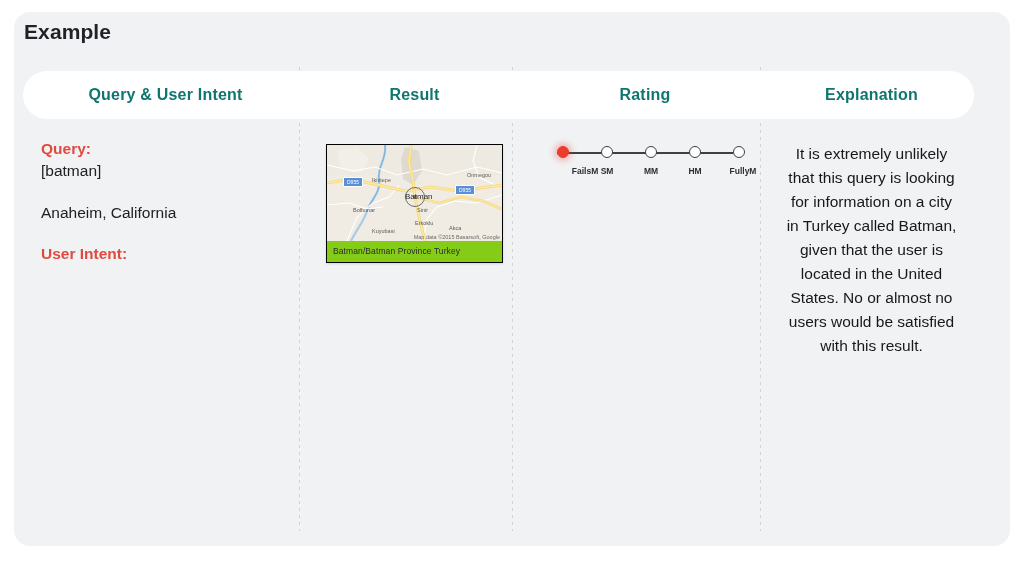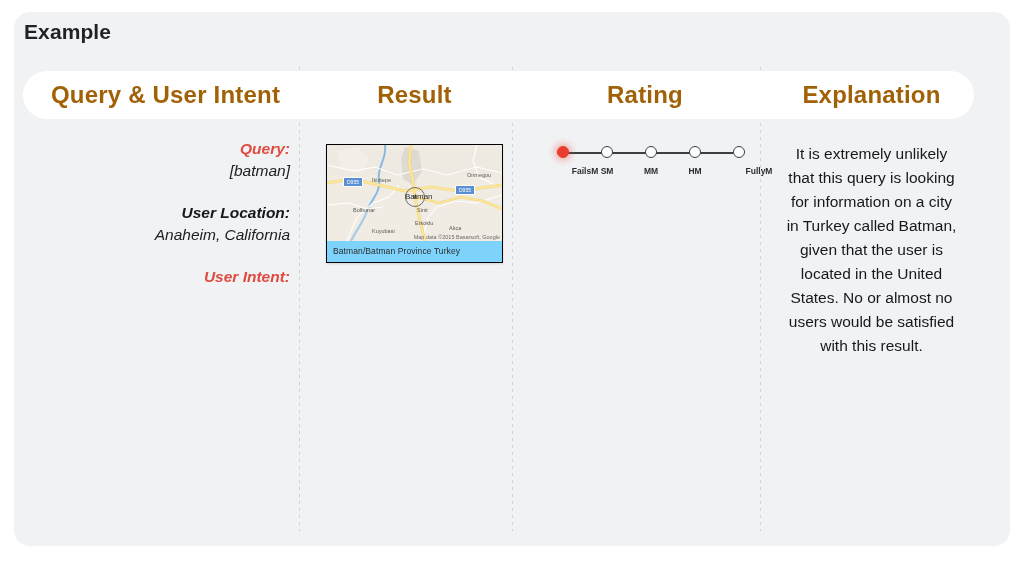--- a/index.html
+++ b/index.html
@@ -62,22 +62,22 @@
     height: 48px;
     display: flex;
     align-items: center;
   }
 
   .header-cell {
     display: flex;
     align-items: center;
     justify-content: center;
     height: 100%;
-    color: #a16207;
-    font-size: 24px;
+    color: #0f766e;
+    font-size: 16px;
     font-weight: 700;
     letter-spacing: 0.2px;
     box-sizing: border-box;
   }
 
   .col-1 { width: 285px; }
   .col-2 { width: 213px; }
   .col-3 { width: 248px; }
   .col-4 { width: 205px; }
 
@@ -107,25 +107,24 @@
   }
 
   .body-cell {
     box-sizing: border-box;
     height: 100%;
   }
 
   
   .qui {
     padding: 12px 18px 0 18px;
-    text-align: right;
+    text-align: left;
     color: #202124;
     font-size: 15.5px;
     line-height: 1.45;
-    font-style: italic;
   }
   .label-red {
     color: #e04a3f;
     font-weight: 700;
     font-size: 15.5px;
   }
   .label-dark {
     color: #16181c;
     font-weight: 700;
     font-size: 15.5px;
@@ -153,21 +152,21 @@
     position: relative;
     width: 100%;
     height: 96px;
     background: #efebe2;
     overflow: hidden;
   }
   .map-caption {
     font-size: 8.5px;
     color: #2b2b2b;
     padding: 5px 6px 6px 6px;
-    background: #7dd3fc;
+    background: #84cc16;
     white-space: nowrap;
     letter-spacing: 0.1px;
   }
   .map-attrib {
     position: absolute;
     right: 2px;
     bottom: 1px;
     font-size: 5.5px;
     color: #6b6b6b;
     white-space: nowrap;
@@ -272,21 +271,20 @@
     <div class="header-cell col-4">Explanation</div>
   </div>
 
   <div class="body-row">
 
     <div class="body-cell col-1">
       <div class="qui">
         <div class="label-red">Query:</div>
         <div class="value-line">[batman]</div>
         <div class="block-gap"></div>
-        <div class="label-dark">User Location:</div>
         <div class="value-line">Anaheim, California</div>
         <div class="block-gap"></div>
         <div class="label-red">User Intent:</div>
       </div>
     </div>
 
     <div class="body-cell col-2">
       <div class="result-wrap">
         <div class="map-card">
           <div class="map-img">
@@ -344,21 +342,21 @@
           <div class="scale-pt selected" style="left:10px;"></div>
           <div class="scale-pt" style="left:54px;"></div>
           <div class="scale-pt" style="left:98px;"></div>
           <div class="scale-pt" style="left:142px;"></div>
           <div class="scale-pt" style="left:186px;"></div>
 
           <div class="scale-lab" style="left:16px;padding-left:44px;">FailsM</div>
           <div class="scale-lab" style="left:60px;">SM</div>
           <div class="scale-lab" style="left:104px;">MM</div>
           <div class="scale-lab" style="left:148px;">HM</div>
-          <div class="scale-lab" style="left:208px;padding-left:8px;">FullyM</div>
+          <div class="scale-lab" style="left:192px;padding-left:8px;">FullyM</div>
         </div>
       </div>
     </div>
 
     <div class="body-cell col-4">
       <div class="explanation">It is extremely unlikely that this query is looking for information on a city in Turkey called Batman, given that the user is located in the United States. No or almost no users would be satisfied with this result.</div>
     </div>
 
   </div>
 </div>

